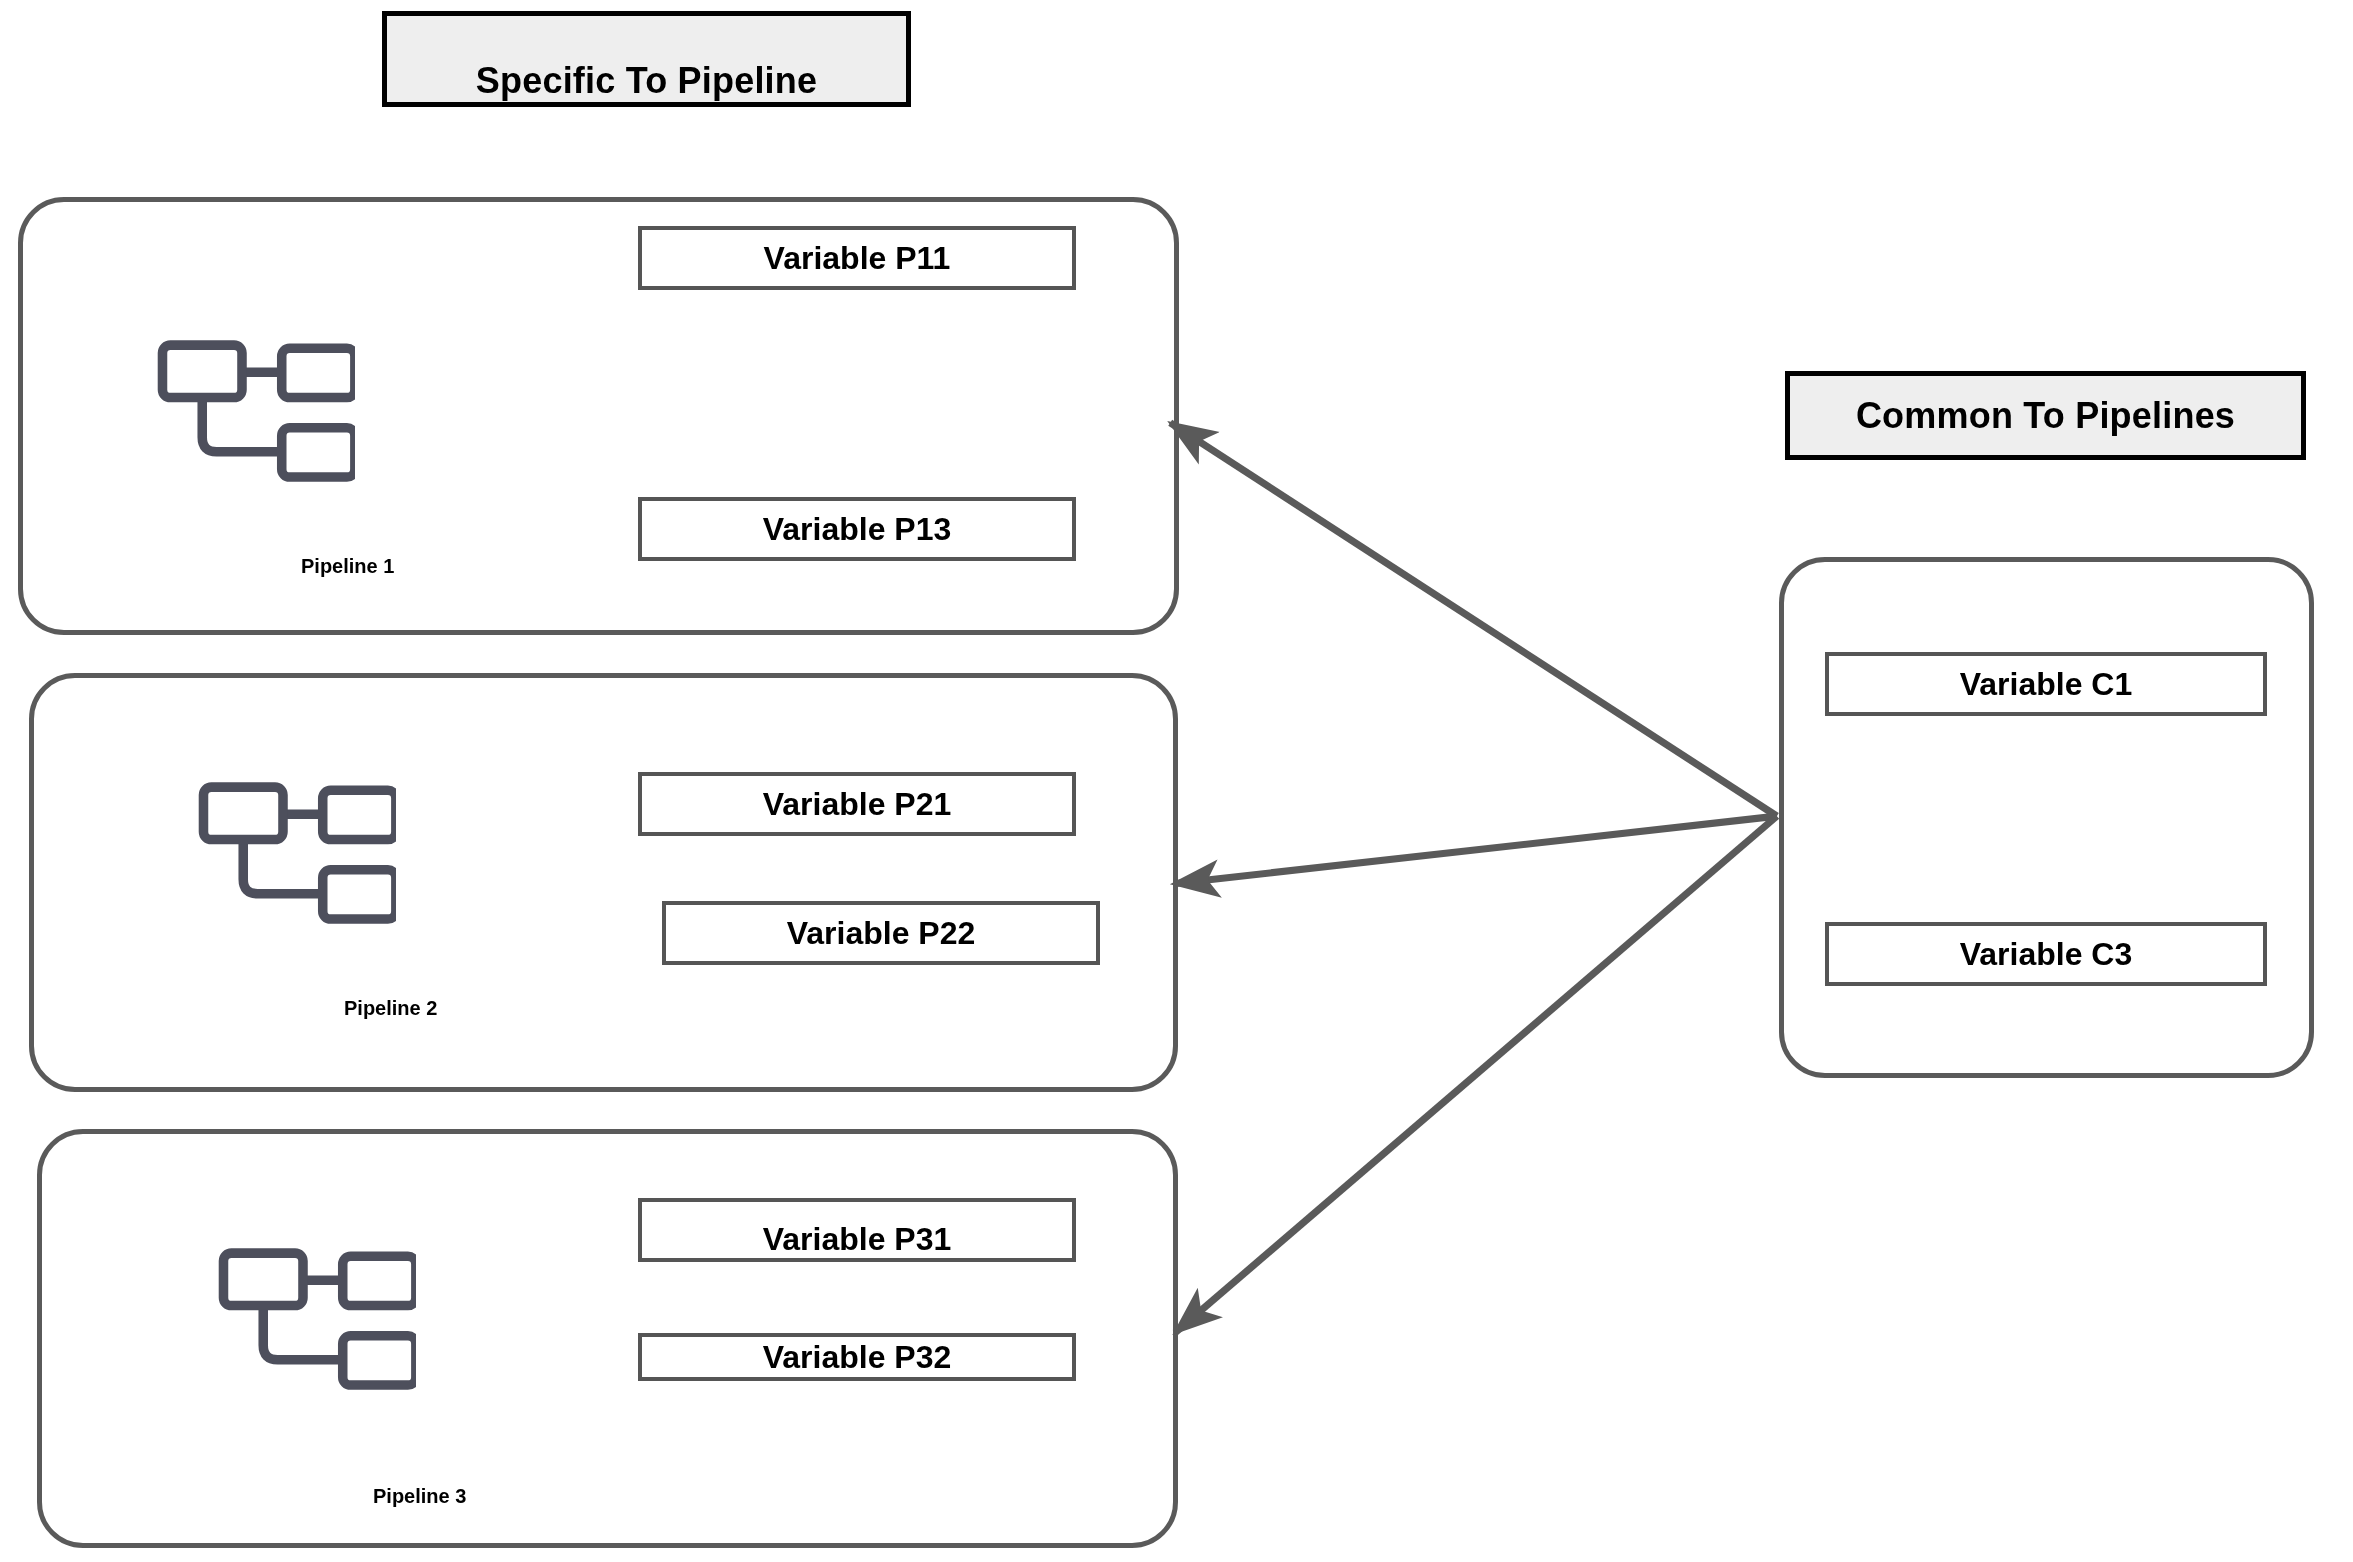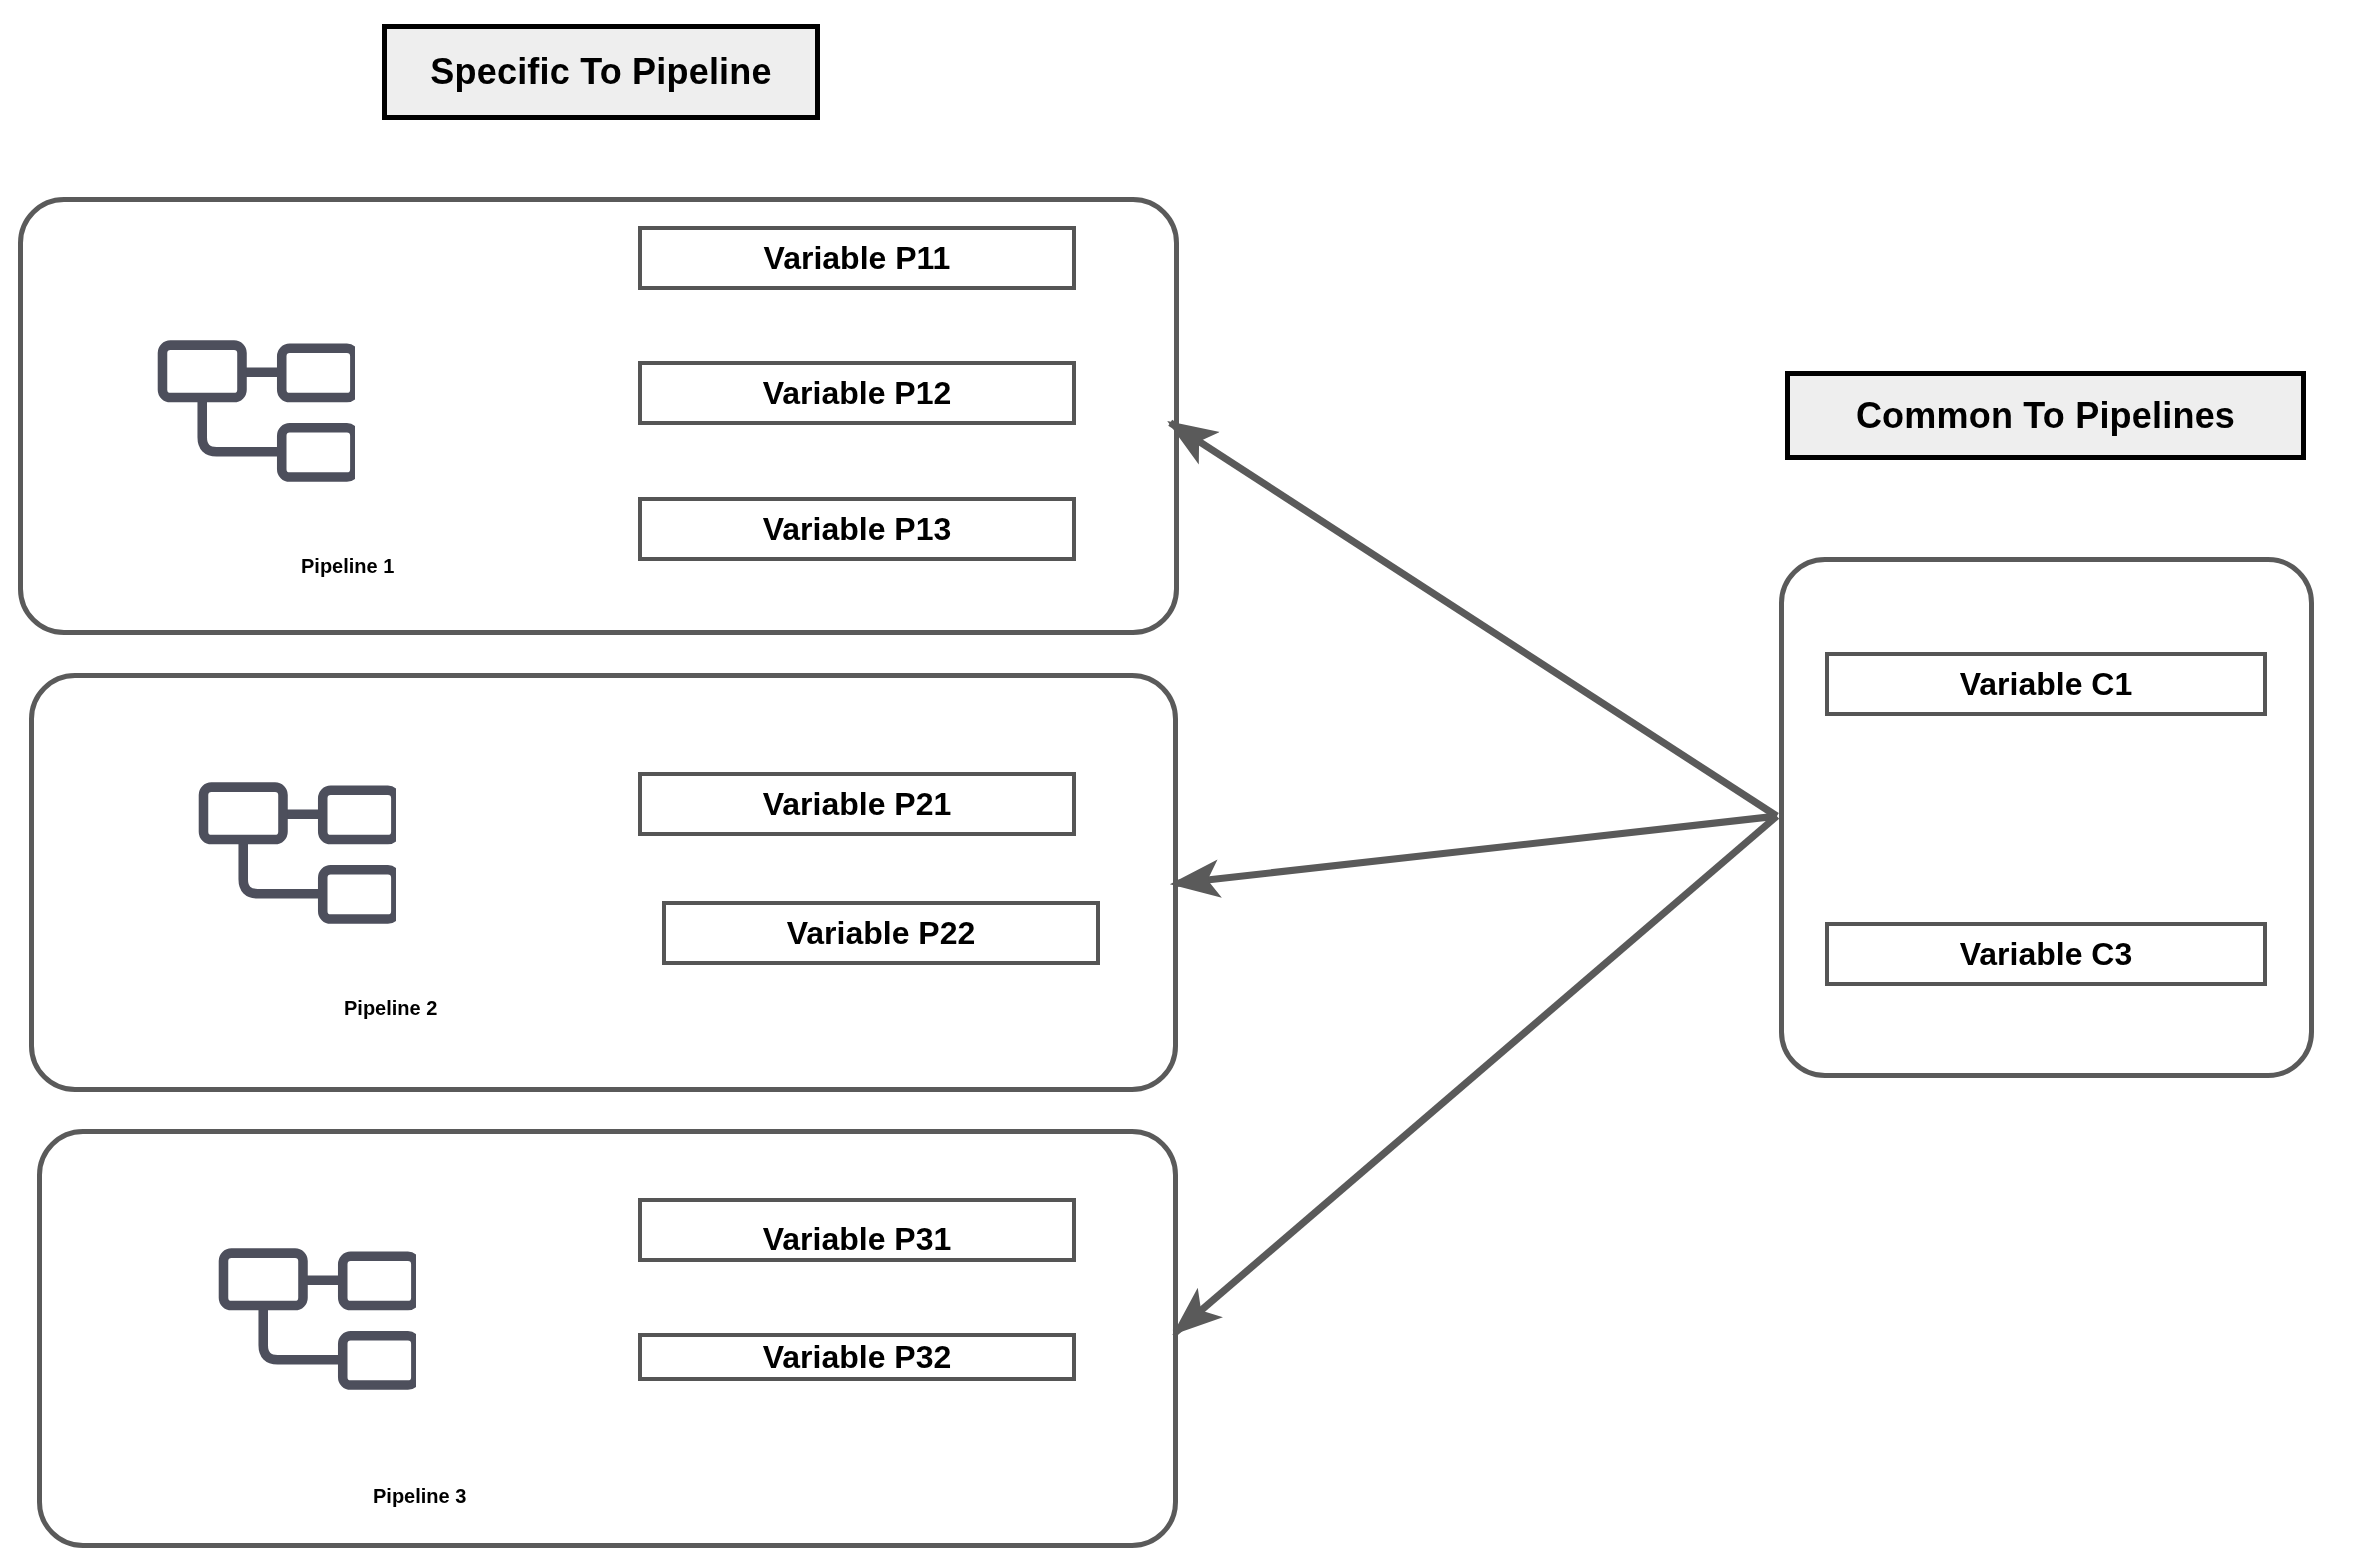--- a/index.html
+++ b/index.html
@@ -30,23 +30,24 @@
   }
   .header-box .header-label {
     font-size: 36px;
     font-weight: bold;
     color: #000000;
     letter-spacing: 0.2px;
     white-space: nowrap;
   }
   #header-specific {
     left: 382px;
-    top: 24px;
-    width: 438px;
+    top: 11px;
+    width: 529px;
     height: 96px;
+    align-items: flex-end;
   }
   #header-common {
     left: 1785px;
     top: 371px;
     width: 521px;
     height: 89px;
   }
 
   
   .pipeline-card {
@@ -138,23 +139,20 @@
       <rect x="158" y="18" width="92" height="62" rx="10" ry="10" fill="#ffffff" stroke="#4d4f5c" stroke-width="12"></rect>
       <rect x="158" y="118" width="92" height="62" rx="10" ry="10" fill="#ffffff" stroke="#4d4f5c" stroke-width="12"></rect>
     </svg>
   </div>
 
   <div class="pipeline-label" style="left:301px; top:555px;">Pipeline 1</div>
 
   <div class="var-box" style="left:638px; top:226px; width:438px; height:64px;">
     <span class="var-label">Variable P11</span>
   </div>
-  <div class="var-box" style="left:638px; top:361px; width:438px; height:64px;">
-    <span class="var-label">Variable P12</span>
-  </div>
   <div class="var-box" style="left:638px; top:497px; width:438px; height:64px;">
     <span class="var-label">Variable P13</span>
   </div>
 
   <div class="pipeline-card" id="pipeline-card-1"></div>
 
   <div class="pipeline-icon" style="left:197px; top:776px;">
     <svg width="199" height="159" viewBox="0 0 250 200">
       <line x1="105" y1="48" x2="160" y2="48" stroke="#4d4f5c" stroke-width="12"></line>
       <path d="M 58 78 L 58 130 Q 58 148 76 148 L 160 148" fill="none" stroke="#4d4f5c" stroke-width="12" stroke-linecap="butt"></path>

